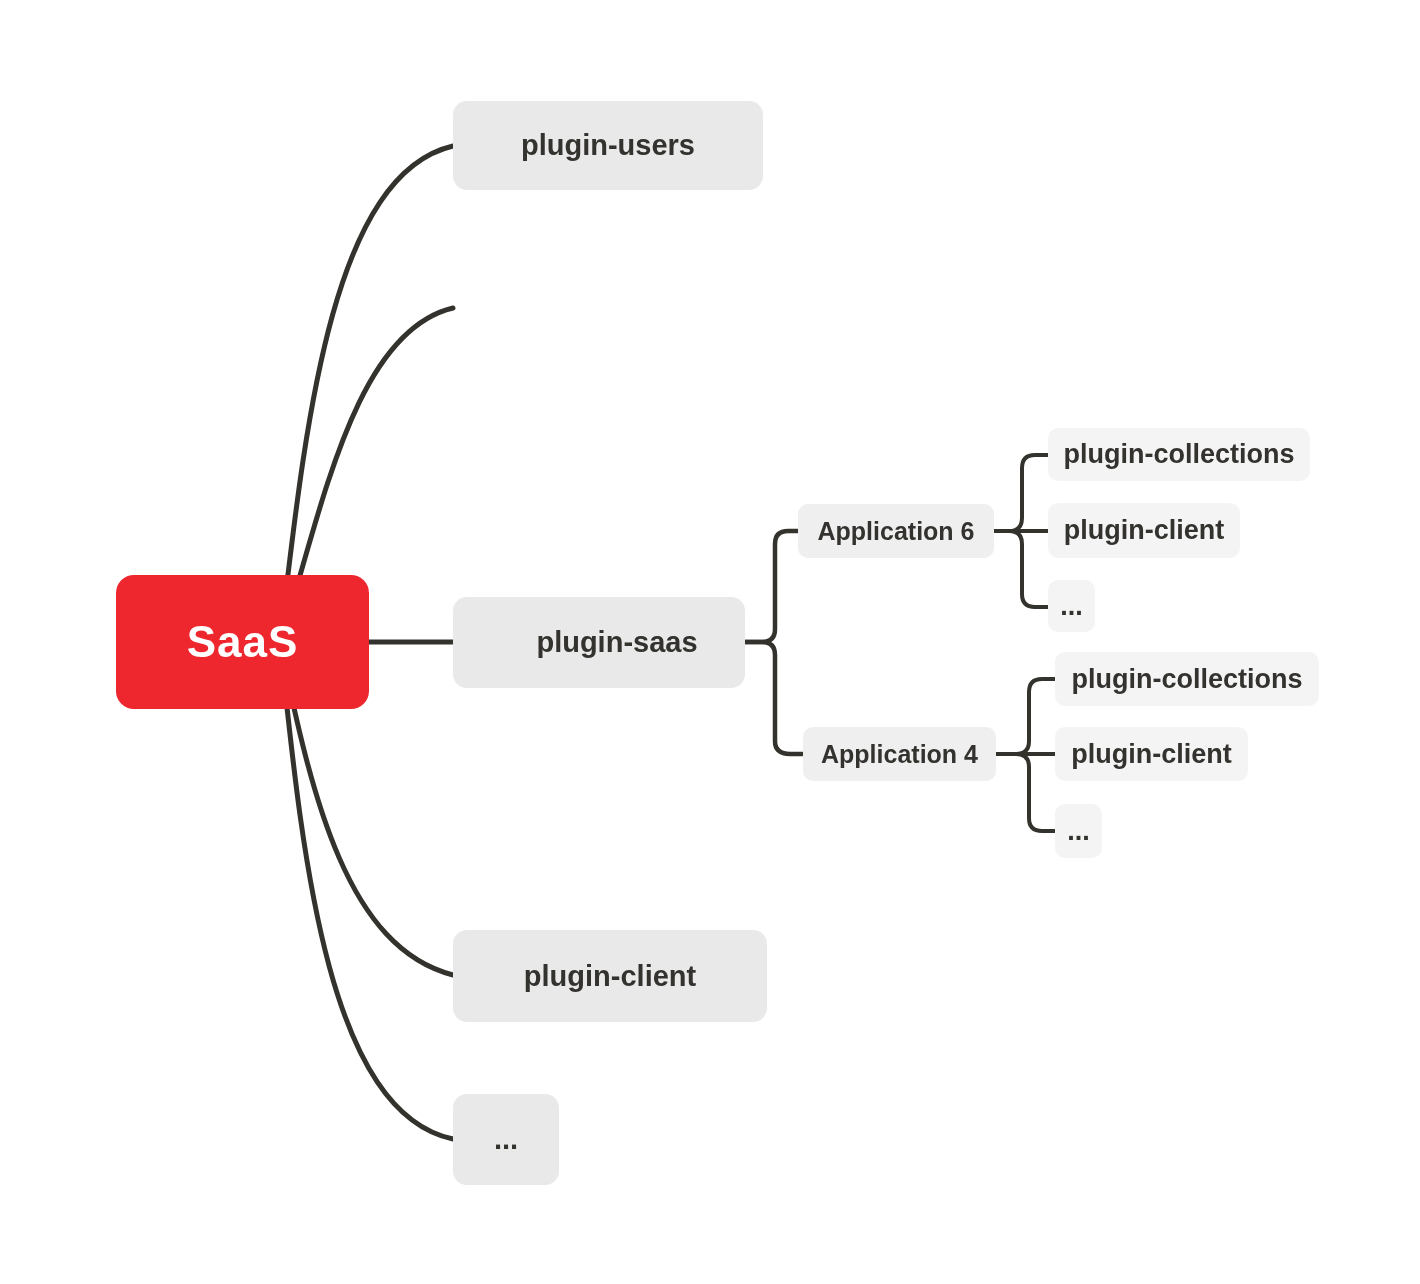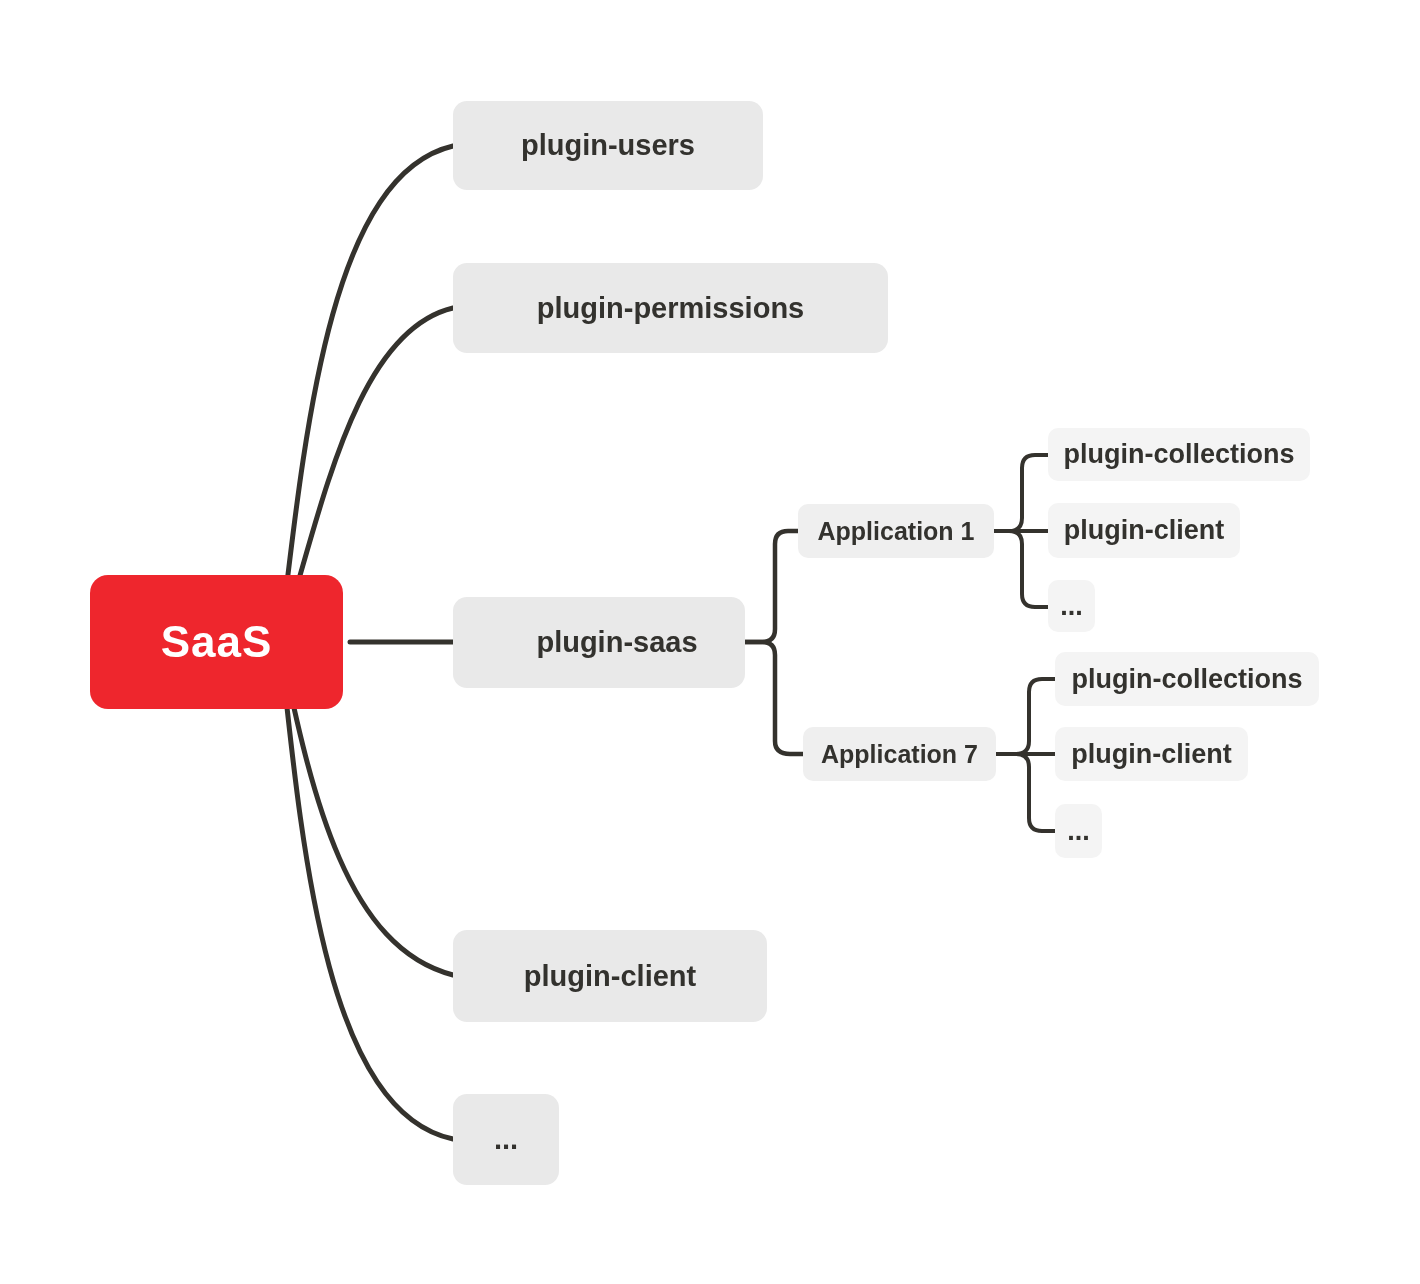--- a/index.html
+++ b/index.html
@@ -80,35 +80,34 @@
       <path d="M 994 531 L 1009 531 Q 1022 531 1022 544 L 1022 594 Q 1022 607 1035 607 L 1048 607"></path>
     </g>
 
     <g stroke-width="4">
       <path d="M 996 754 L 1016 754 Q 1029 754 1029 741 L 1029 692 Q 1029 679 1042 679 L 1055 679"></path>
       <path d="M 996 754 L 1055 754"></path>
       <path d="M 996 754 L 1016 754 Q 1029 754 1029 767 L 1029 818 Q 1029 831 1042 831 L 1055 831"></path>
     </g>
   </svg>
 
-  <div class="node node-root" style="left:90px;top:575px;width:253px;height:134px;">SaaS</div>
+  <div class="node node-root" style="left:116px;top:575px;width:253px;height:134px;">SaaS</div>
 
   <div class="node node-l1" style="left:453px;top:101px;width:310px;height:89px;">plugin-users</div>
 
-  <div class="node node-l1" style="left:453px;top:263px;width:435px;height:90px;">plugin-permissions</div>
 
   <div class="node node-l1" style="left:453px;top:597px;width:292px;height:91px;padding-left:36px;">plugin-saas</div>
 
   <div class="node node-l1" style="left:453px;top:930px;width:314px;height:92px;">plugin-client</div>
 
   <div class="node node-l1" style="left:453px;top:1094px;width:106px;height:91px;">...</div>
 
-  <div class="node node-app" style="left:798px;top:504px;width:196px;height:54px;">Application 1</div>
+  <div class="node node-app" style="left:798px;top:504px;width:196px;height:54px;">Application 6</div>
 
-  <div class="node node-app" style="left:803px;top:727px;width:193px;height:54px;">Application 7</div>
+  <div class="node node-app" style="left:803px;top:727px;width:193px;height:54px;">Application 4</div>
 
   <div class="node node-leaf" style="left:1048px;top:428px;width:262px;height:53px;">plugin-collections</div>
 
   <div class="node node-leaf" style="left:1048px;top:503px;width:192px;height:55px;">plugin-client</div>
 
   <div class="node node-leaf" style="left:1048px;top:580px;width:47px;height:52px;">...</div>
 
   <div class="node node-leaf" style="left:1055px;top:652px;width:264px;height:54px;">plugin-collections</div>
 
   <div class="node node-leaf" style="left:1055px;top:727px;width:193px;height:54px;">plugin-client</div>

